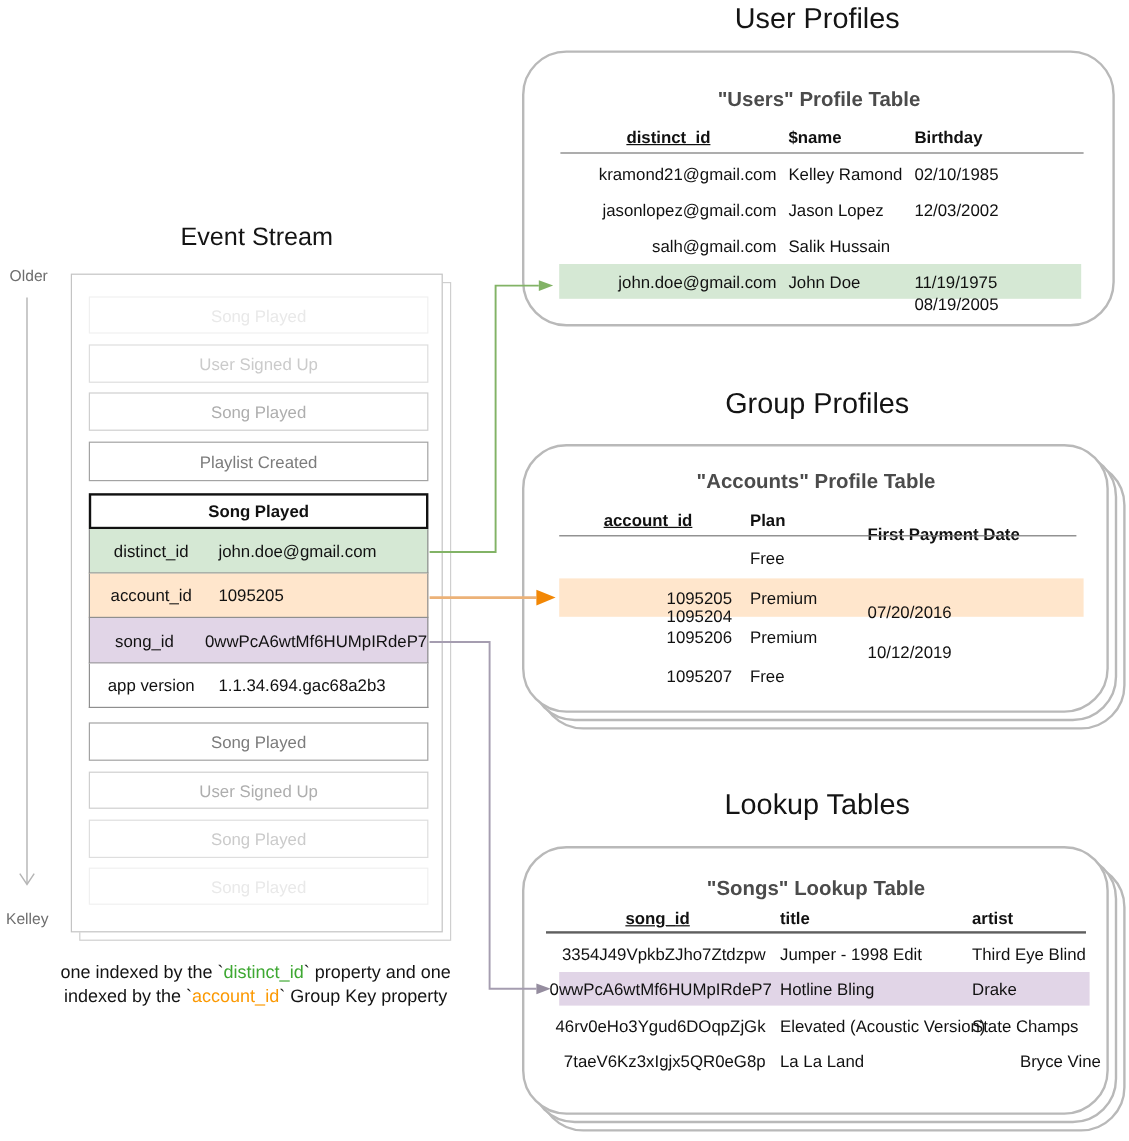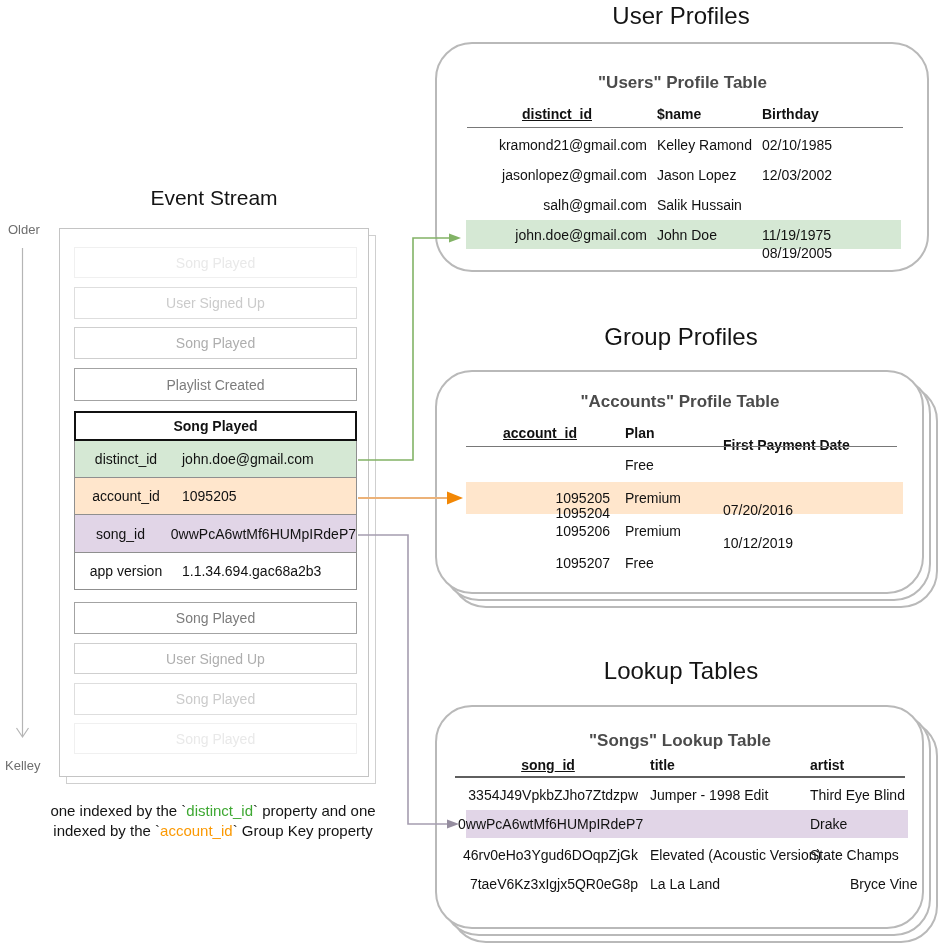--- a/index.html
+++ b/index.html
@@ -201,20 +201,21 @@
   <div class="th th-key s-c1" style="top:756px;">song_id</div>
   <div class="th s-c2" style="top:756px;">title</div>
   <div class="th s-c3" style="top:756px;">artist</div>
   <div class="hrule-thick" style="left:455px;top:776px;width:450px;"></div>
 
   <div class="cell cell-link s-row s-c1" style="top:780px;">3354J49VpkbZJho7Ztdzpw</div>
   <div class="cell s-row s-c2" style="top:780px;">Jumper - 1998 Edit</div>
   <div class="cell s-row s-c3" style="top:780px;">Third Eye Blind</div>
 
   <div class="cell cell-link s-row s-c1" style="top:809px;">0wwPcA6wtMf6HUMpIRdeP7</div>
+  <div class="cell s-row s-c2" style="top:809px;">Hotline Bling</div>
   <div class="cell s-row s-c3" style="top:809px;">Drake</div>
 
   <div class="cell cell-link s-row s-c1" style="top:840px;">46rv0eHo3Ygud6DOqpZjGk</div>
   <div class="cell s-row s-c2" style="top:840px;">Elevated (Acoustic Version)</div>
   <div class="cell s-row s-c3" style="top:840px;">State Champs</div>
 
   <div class="cell cell-link s-row s-c1" style="top:869px;">7taeV6Kz3xIgjx5QR0eG8p</div>
   <div class="cell s-row s-c2" style="top:869px;">La La Land</div>
   <div class="cell s-row s-c3" style="top:869px;margin-left:40px;">Bryce Vine</div>
 

